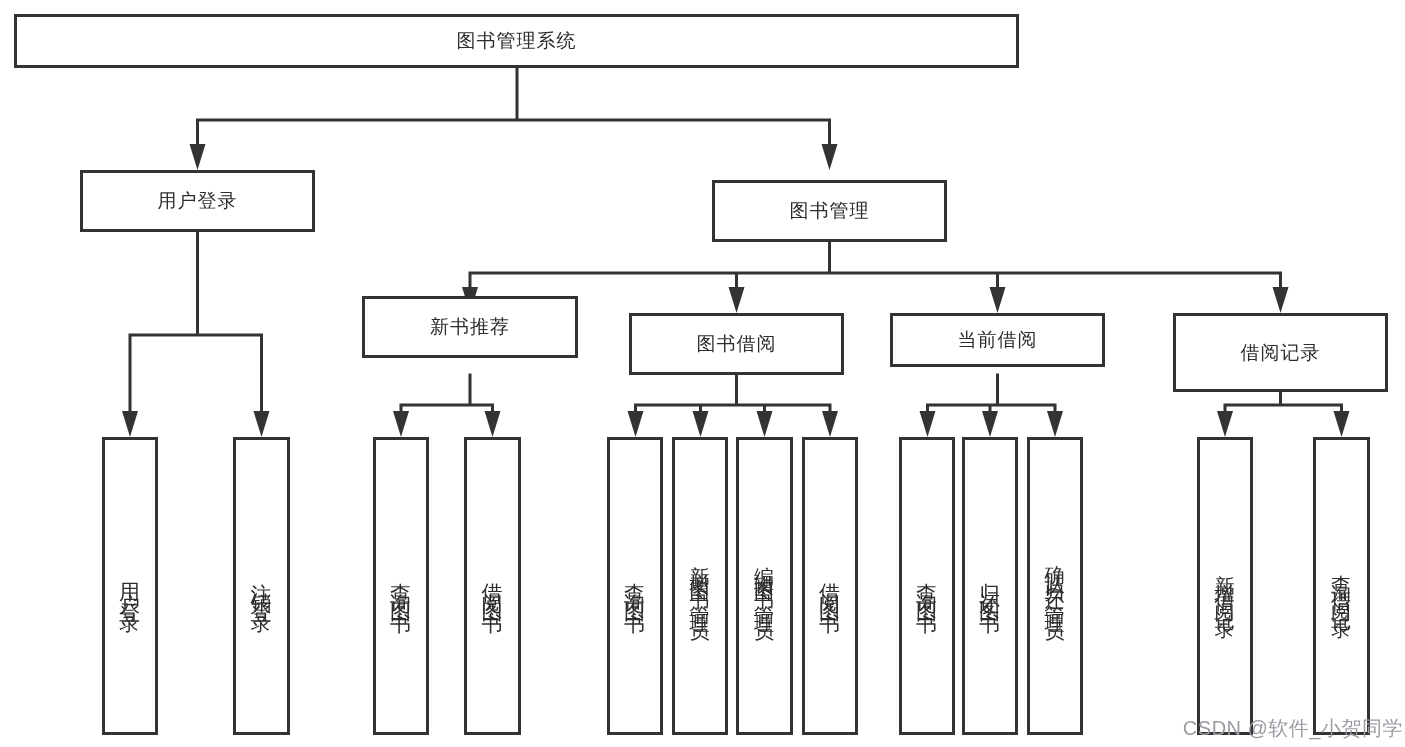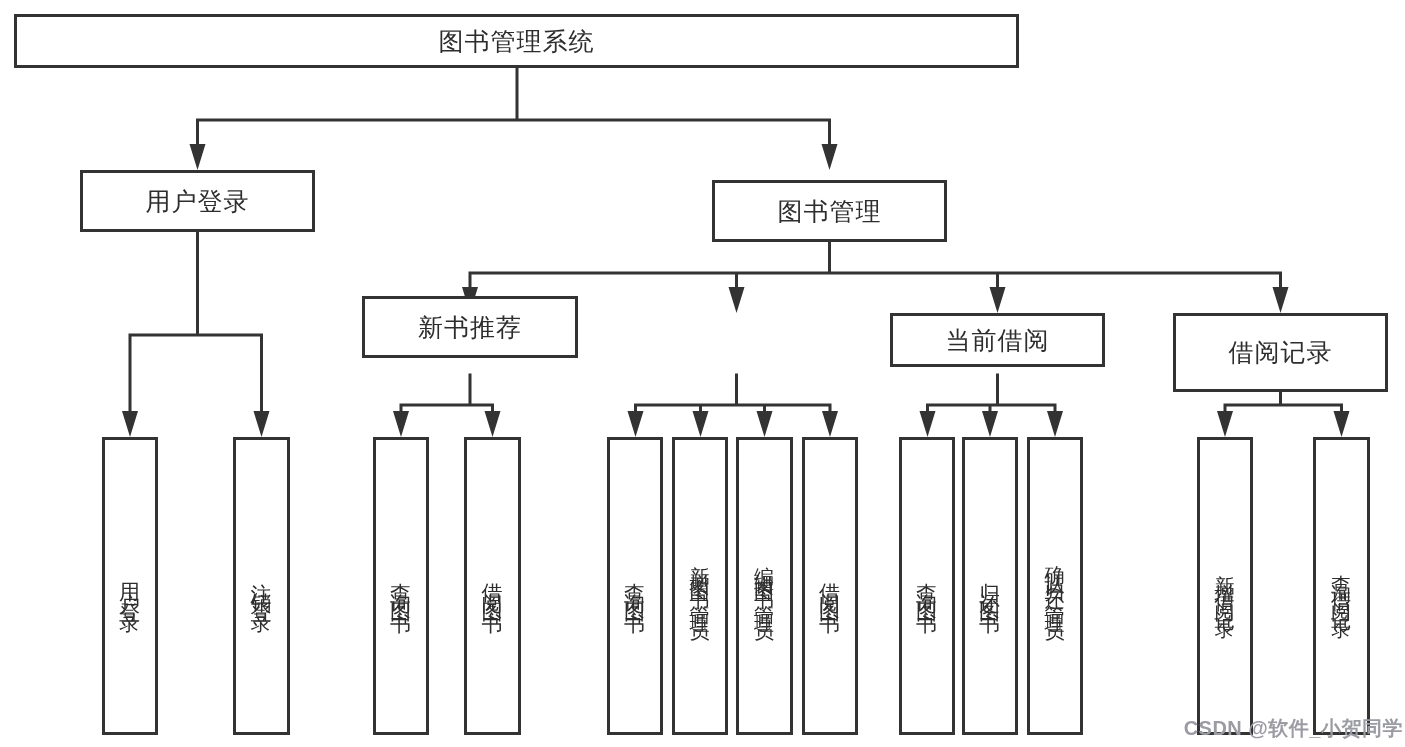--- a/index.html
+++ b/index.html
@@ -19,21 +19,21 @@
     box-sizing: border-box;
     background: #ffffff;
     border: 3px solid #333333;
     display: flex;
     align-items: center;
     justify-content: center;
     color: #2d2d2d;
     z-index: 2;
   }
   .hbox .lbl {
-    font-size: 25px;
+    font-size: 19px;
     letter-spacing: 1px;
     white-space: nowrap;
   }
   .vbox .lbl {
     writing-mode: vertical-rl;
     text-orientation: mixed;
     font-size: 21px;
     letter-spacing: 10px;
     line-height: 1;
   }
@@ -41,21 +41,20 @@
   .vbox .lbl.long { font-size: 20px; letter-spacing: 8px; }
   .watermark {
     position: absolute;
     right: 2px;
     bottom: 5px;
     font-size: 20px;
     letter-spacing: 0.5px;
     color: #9b9ba3;
     z-index: 5;
     white-space: nowrap;
-    font-weight: bold;
   }
 </style>
 </head>
 <body>
 
 <div class="canvas">
 
   <svg class="wires" width="1405" height="747" viewBox="0 0 1405 747" aria-hidden="true">
 
     <path class="ln" d="M517 68 V120 M197.5 120 H829.5 M197.5 120 V150 M829.5 120 V150"></path>
@@ -86,20 +85,23 @@
 
   <div class="node hbox" style="left:80px;top:170px;width:235px;height:62px">
     <span class="lbl">用户登录</span>
   </div>
   <div class="node hbox" style="left:712px;top:180px;width:235px;height:62px">
     <span class="lbl">图书管理</span>
   </div>
 
   <div class="node hbox" style="left:362px;top:296px;width:216px;height:62px">
     <span class="lbl">新书推荐</span>
+  </div>
+  <div class="node hbox" style="left:629px;top:313px;width:215px;height:62px">
+    <span class="lbl">图书借阅</span>
   </div>
   <div class="node hbox" style="left:890px;top:313px;width:215px;height:54px">
     <span class="lbl">当前借阅</span>
   </div>
   <div class="node hbox" style="left:1173px;top:313px;width:215px;height:79px">
     <span class="lbl">借阅记录</span>
   </div>
 
   <div class="node vbox" style="left:102px;top:437px;width:56px;height:298px">
     <span class="lbl">用户登录</span>

